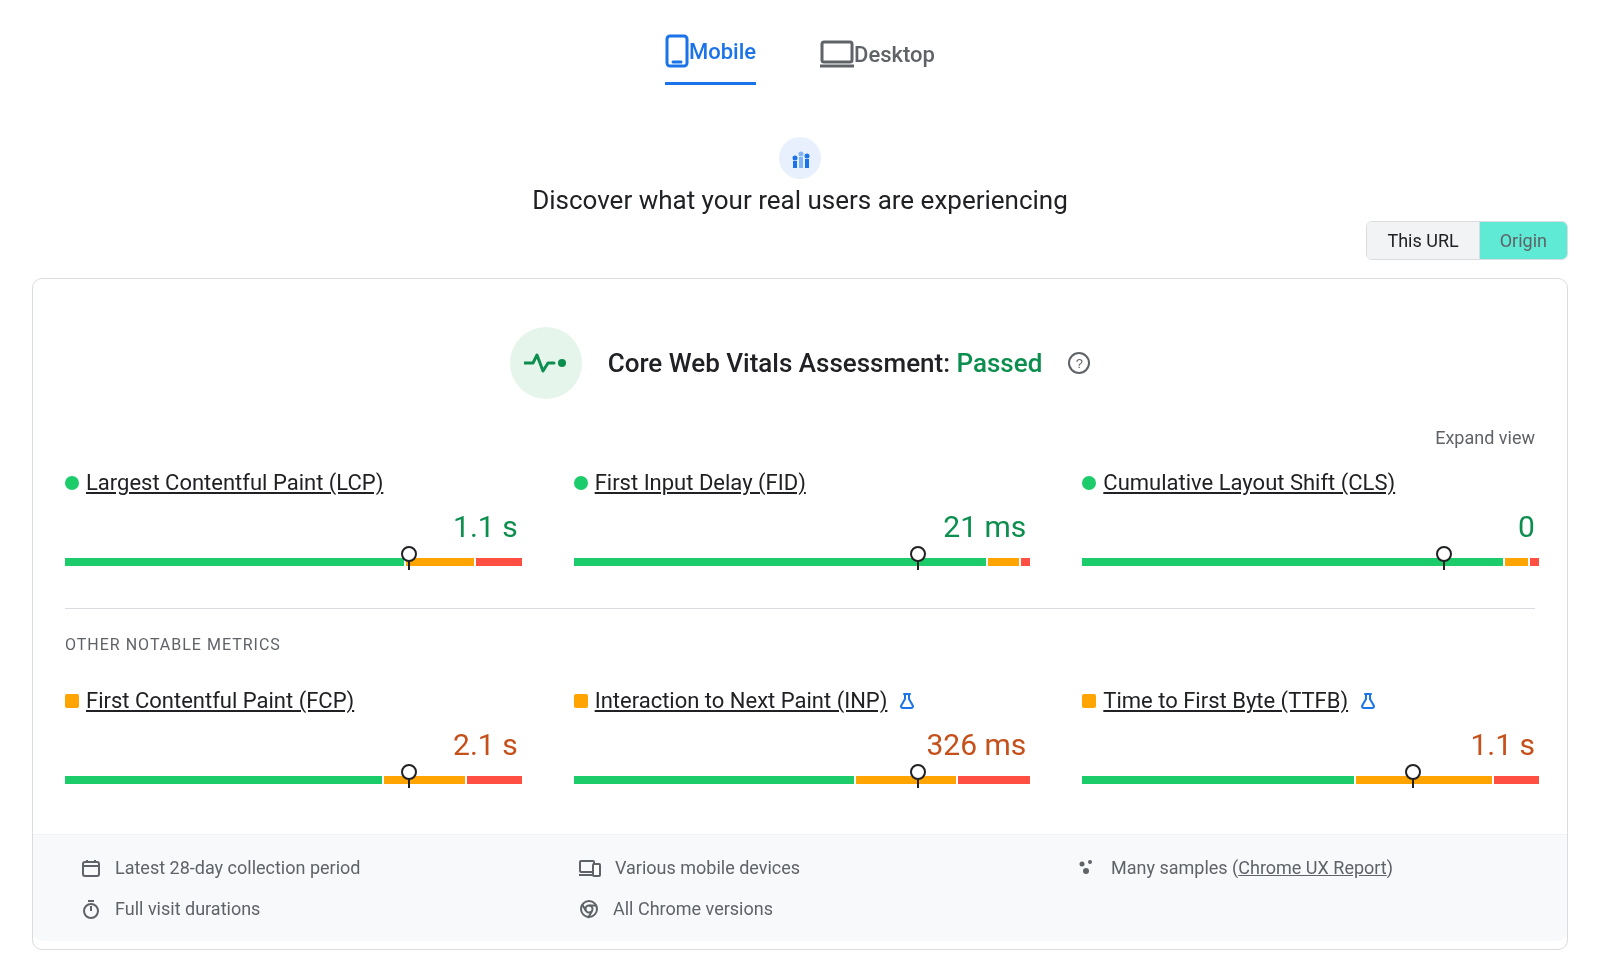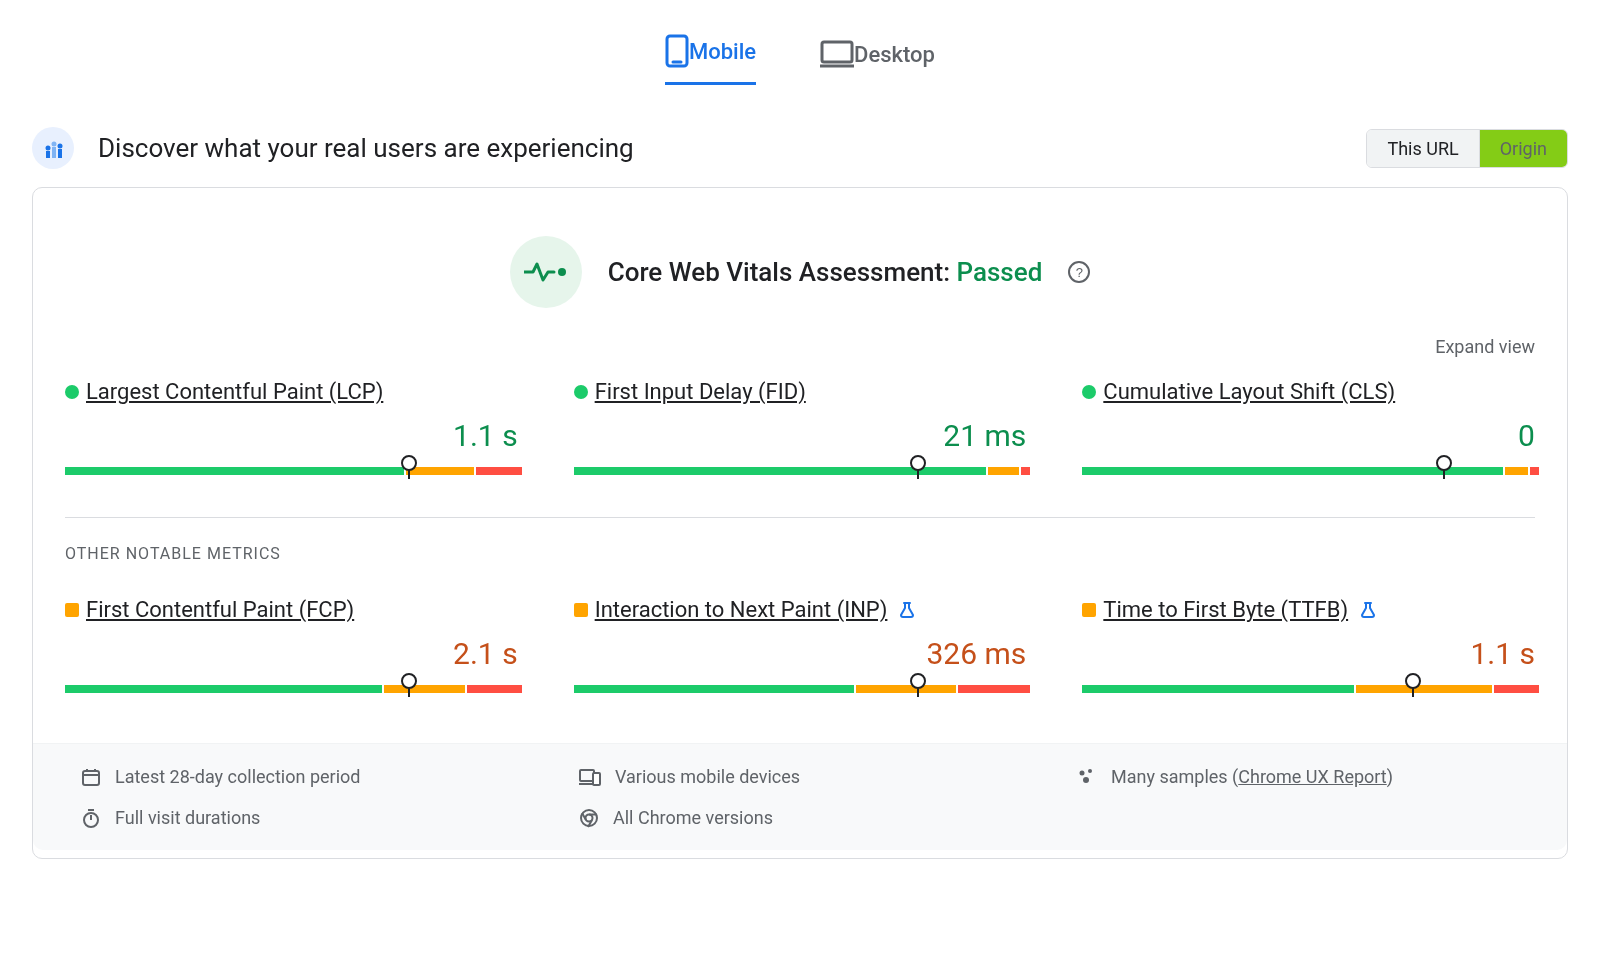--- a/index.html
+++ b/index.html
@@ -48,23 +48,24 @@
     border-bottom-color: var(--blue);
   }
   .tab svg { display:block; }
   
   .page-section {
     padding: 0 32px;
   }
   .header-row {
     display:flex;
     align-items:center;
-    gap:24px;
-    margin-top:18px;
+    gap:6px;
+    margin-top:28px;
     margin-bottom:18px;
+    flex-direction:column;
   }
   .globe-icon {
     width:42px;height:42px;
     border-radius:50%;
     background:#e8f0fe;
     display:flex;align-items:center;justify-content:center;
   }
   .page-title {
     font-size:26px;
     font-weight:400;
@@ -72,21 +73,21 @@
   .scope-toggle {
     margin-left:auto;
     display:flex;
     border:1px solid var(--border);
     border-radius:6px;
     overflow:hidden;
   }
   .scope-btn {
     padding:8px 20px;
     font-size:18px;
-    background:#84cc16;
+    background:#5eead4;
     color: var(--grey-text);
     cursor:pointer;
   }
   .scope-btn + .scope-btn { border-left:1px solid var(--border); }
   .scope-btn.active { background:#f1f3f4; color:#202124; }
   
   .card {
     border:1px solid var(--border);
     border-radius:10px;
     padding: 48px 32px 0 32px;

